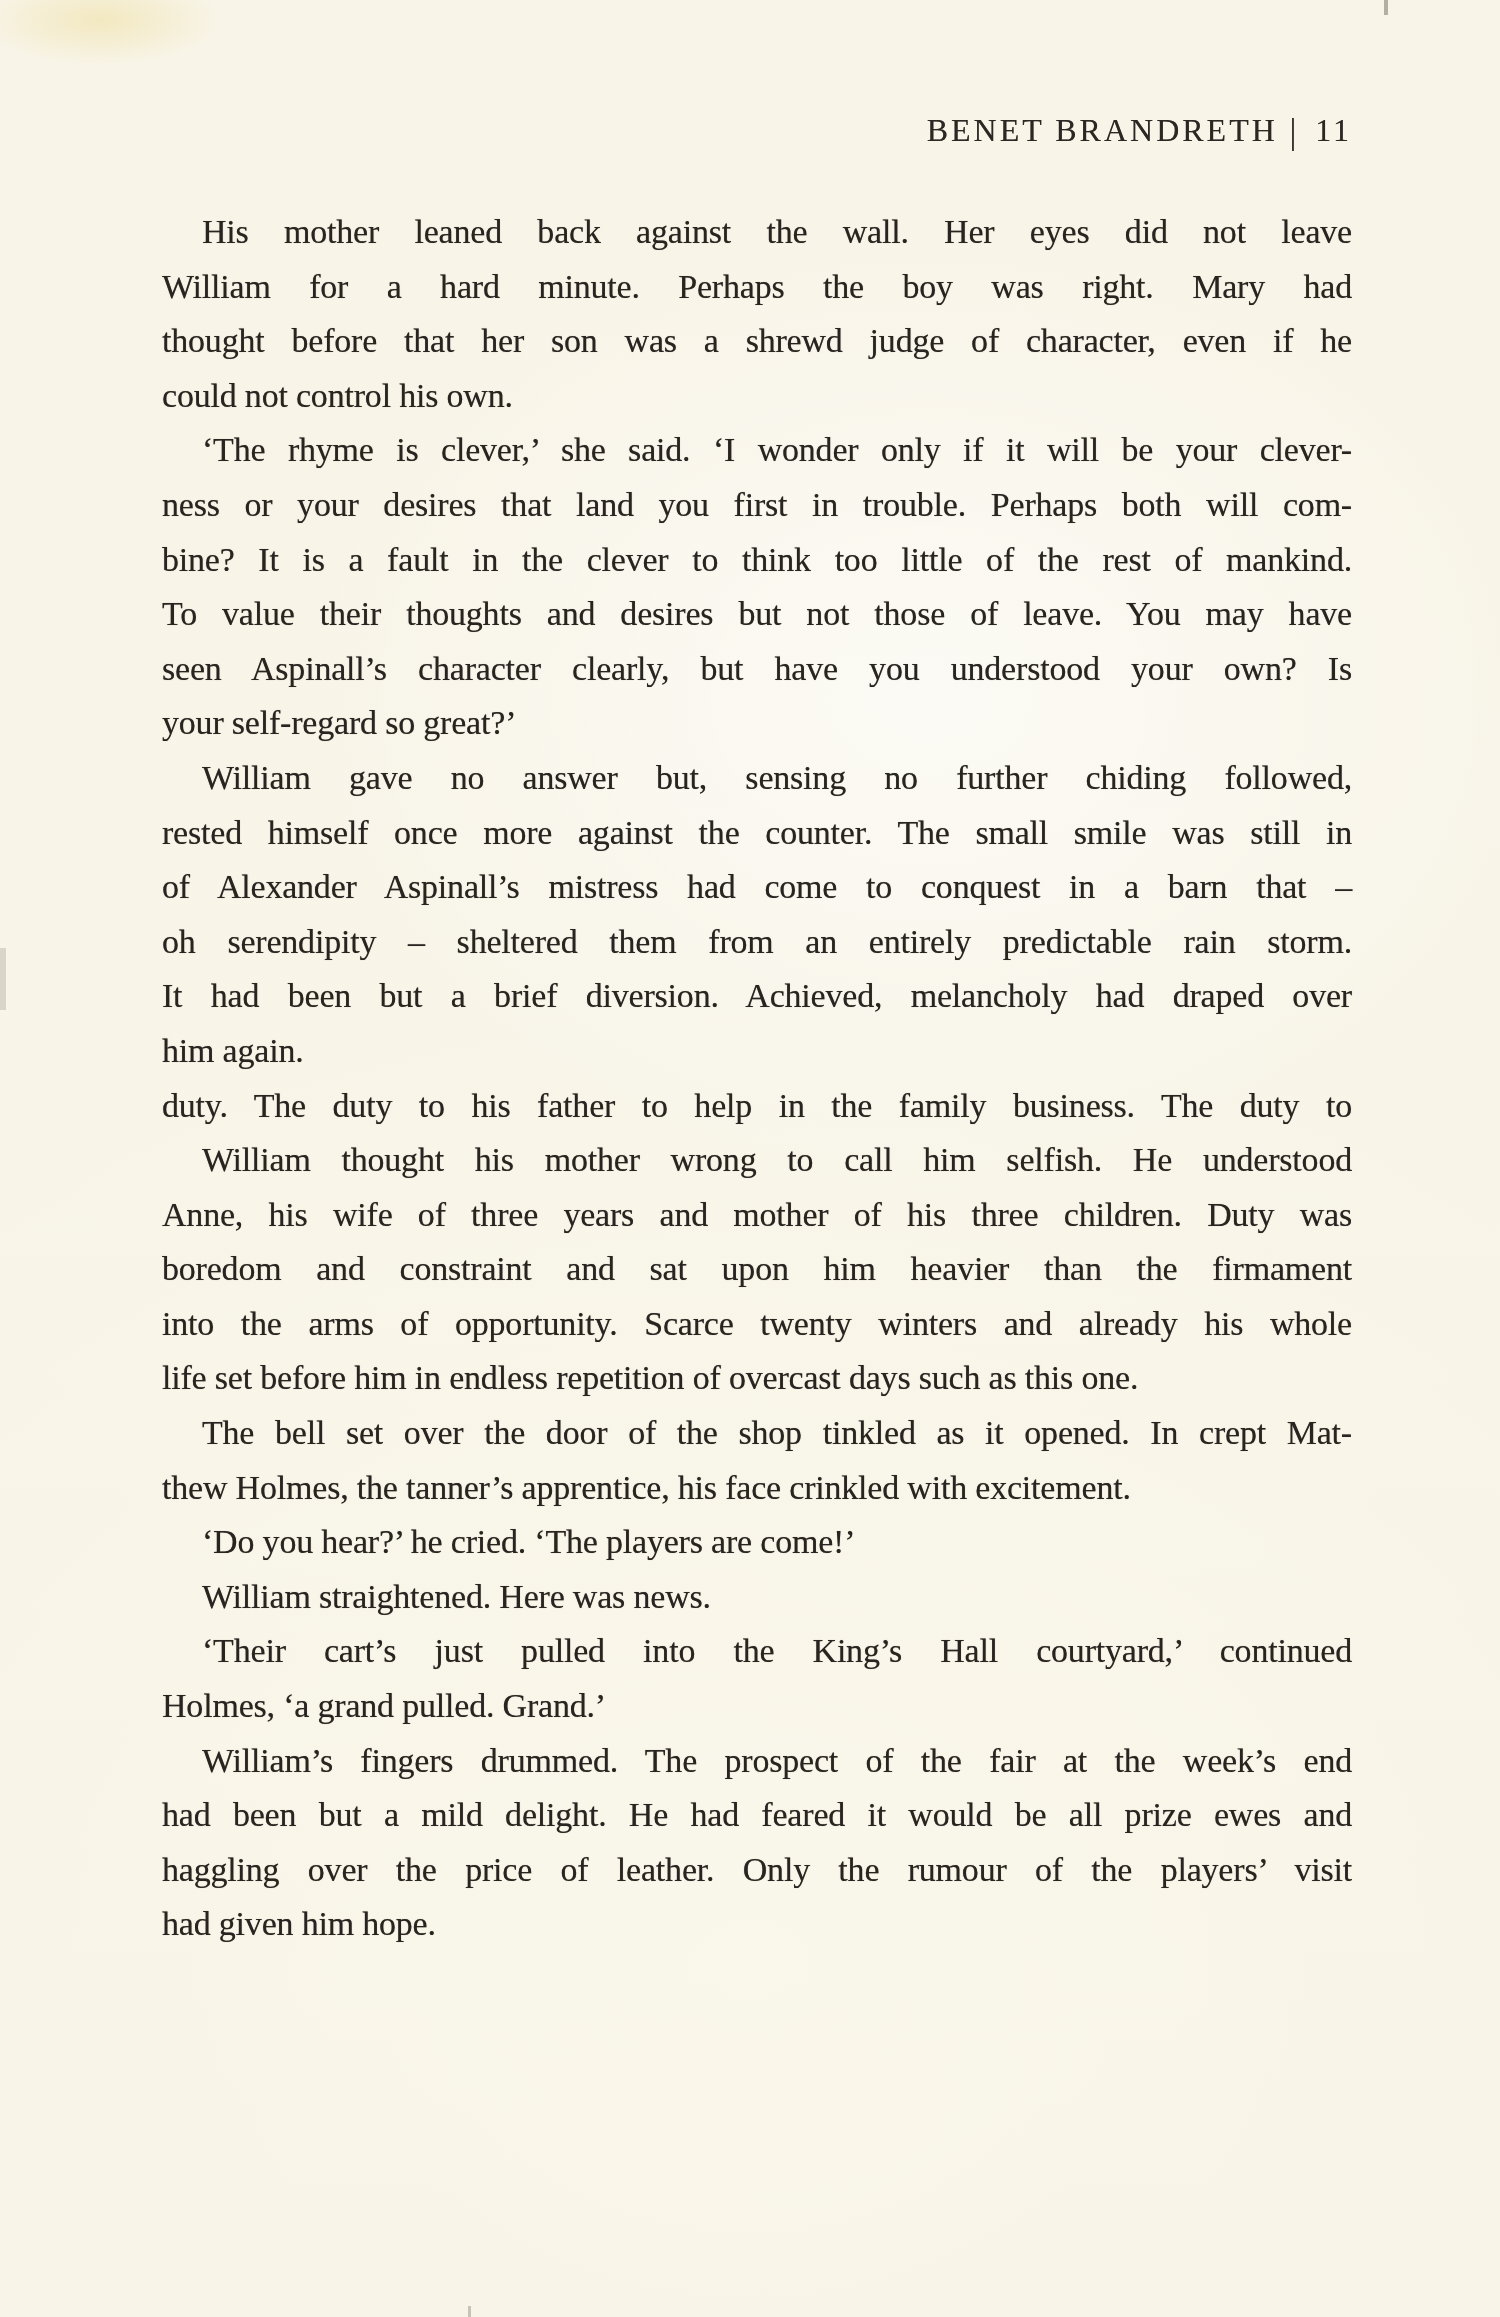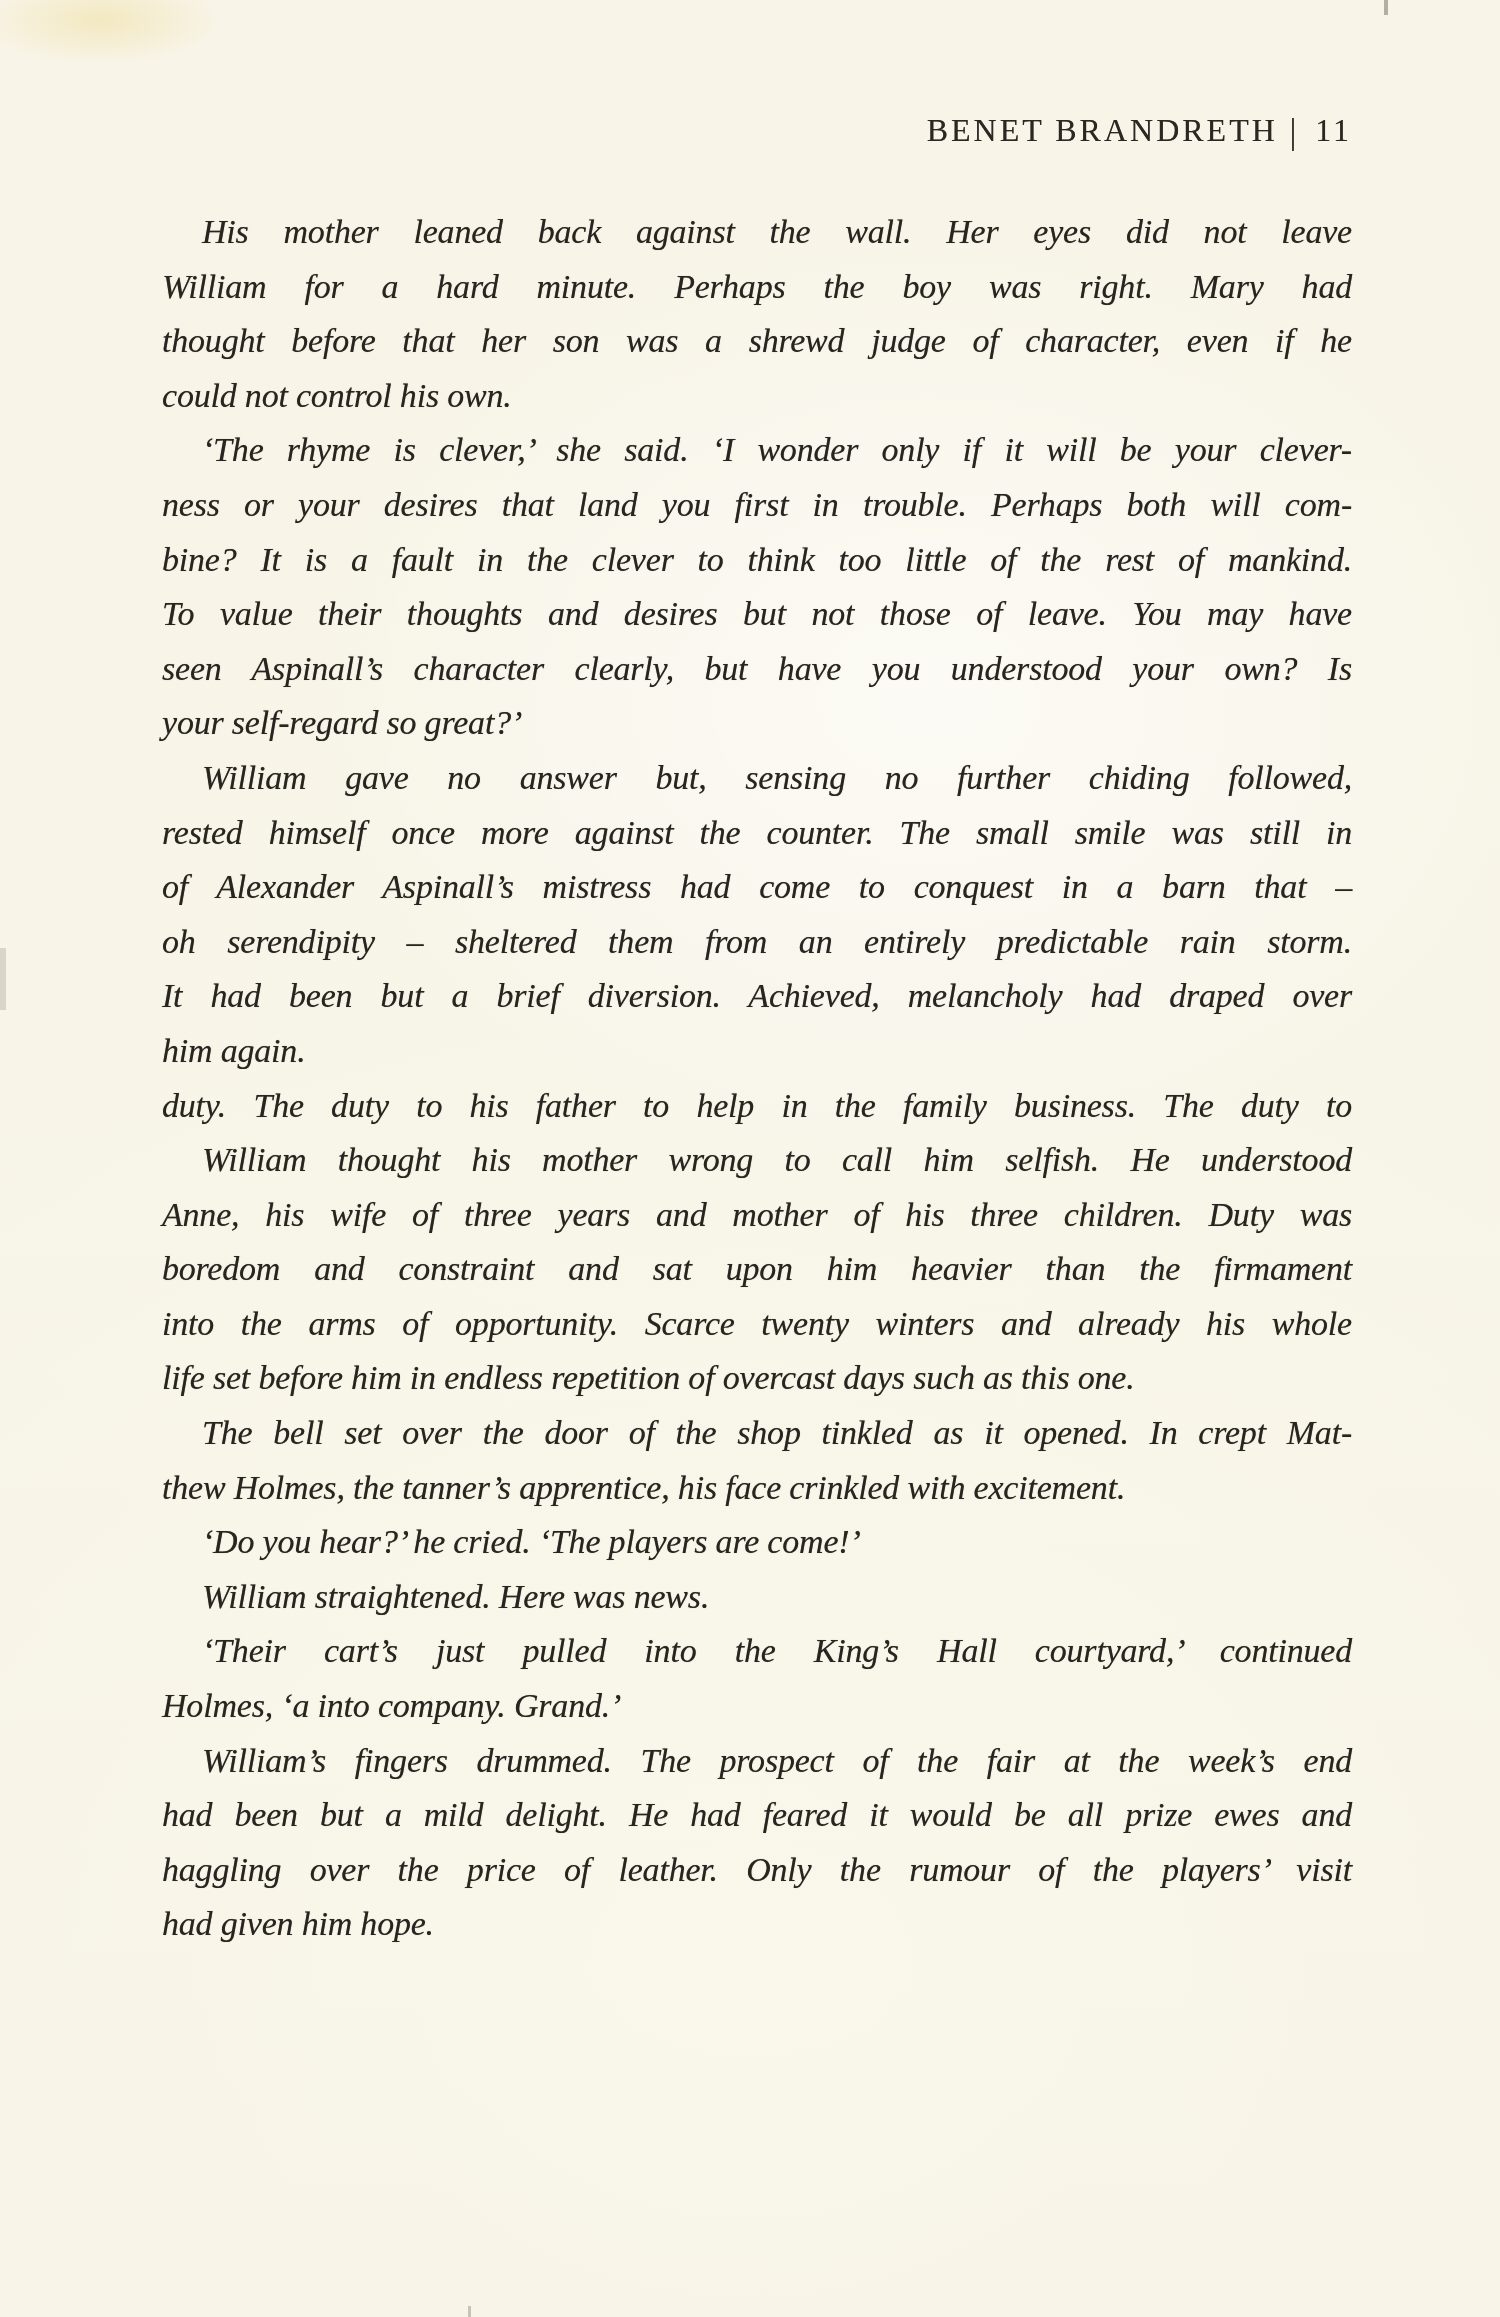--- a/index.html
+++ b/index.html
@@ -74,21 +74,20 @@
     letter-spacing: -0.2px;
     text-shadow: 0 0 0.7px rgba(40,35,28,0.55);
   }
   .para { margin: 0; padding: 0; }
   .line {
     height: 54.6px;
     line-height: 54.6px;
     text-align: justify;
     text-align-last: justify;
     overflow: visible;
-    font-style: italic;
   }
   .line.first { text-indent: 40px; }
   .line.last  { text-align-last: left; }
 </style>
 </head>
 <body style="background: rgb(250, 247, 236);">
 
 <div class="paper"></div>
 <div class="tint-top-left"></div>
 <div class="mark-top-right"></div>
@@ -135,21 +134,21 @@
       <div class="line last">thew Holmes, the tanner’s apprentice, his face crinkled with excitement.</div>
     </div>
     <div class="para">
       <div class="line first last">‘Do you hear?’ he cried. ‘The players are come!’</div>
     </div>
     <div class="para">
       <div class="line first last">William straightened. Here was news.</div>
     </div>
     <div class="para">
       <div class="line first">‘Their cart’s just pulled into the King’s Hall courtyard,’ continued</div>
-      <div class="line last">Holmes, ‘a into company. Grand.’</div>
+      <div class="line last">Holmes, ‘a grand pulled. Grand.’</div>
     </div>
     <div class="para">
       <div class="line first">William’s fingers drummed. The prospect of the fair at the week’s end</div>
       <div class="line">had been but a mild delight. He had feared it would be all prize ewes and</div>
       <div class="line">haggling over the price of leather. Only the rumour of the players’ visit</div>
       <div class="line last">had given him hope.</div>
     </div>
   </div>
 
 </body></html>

